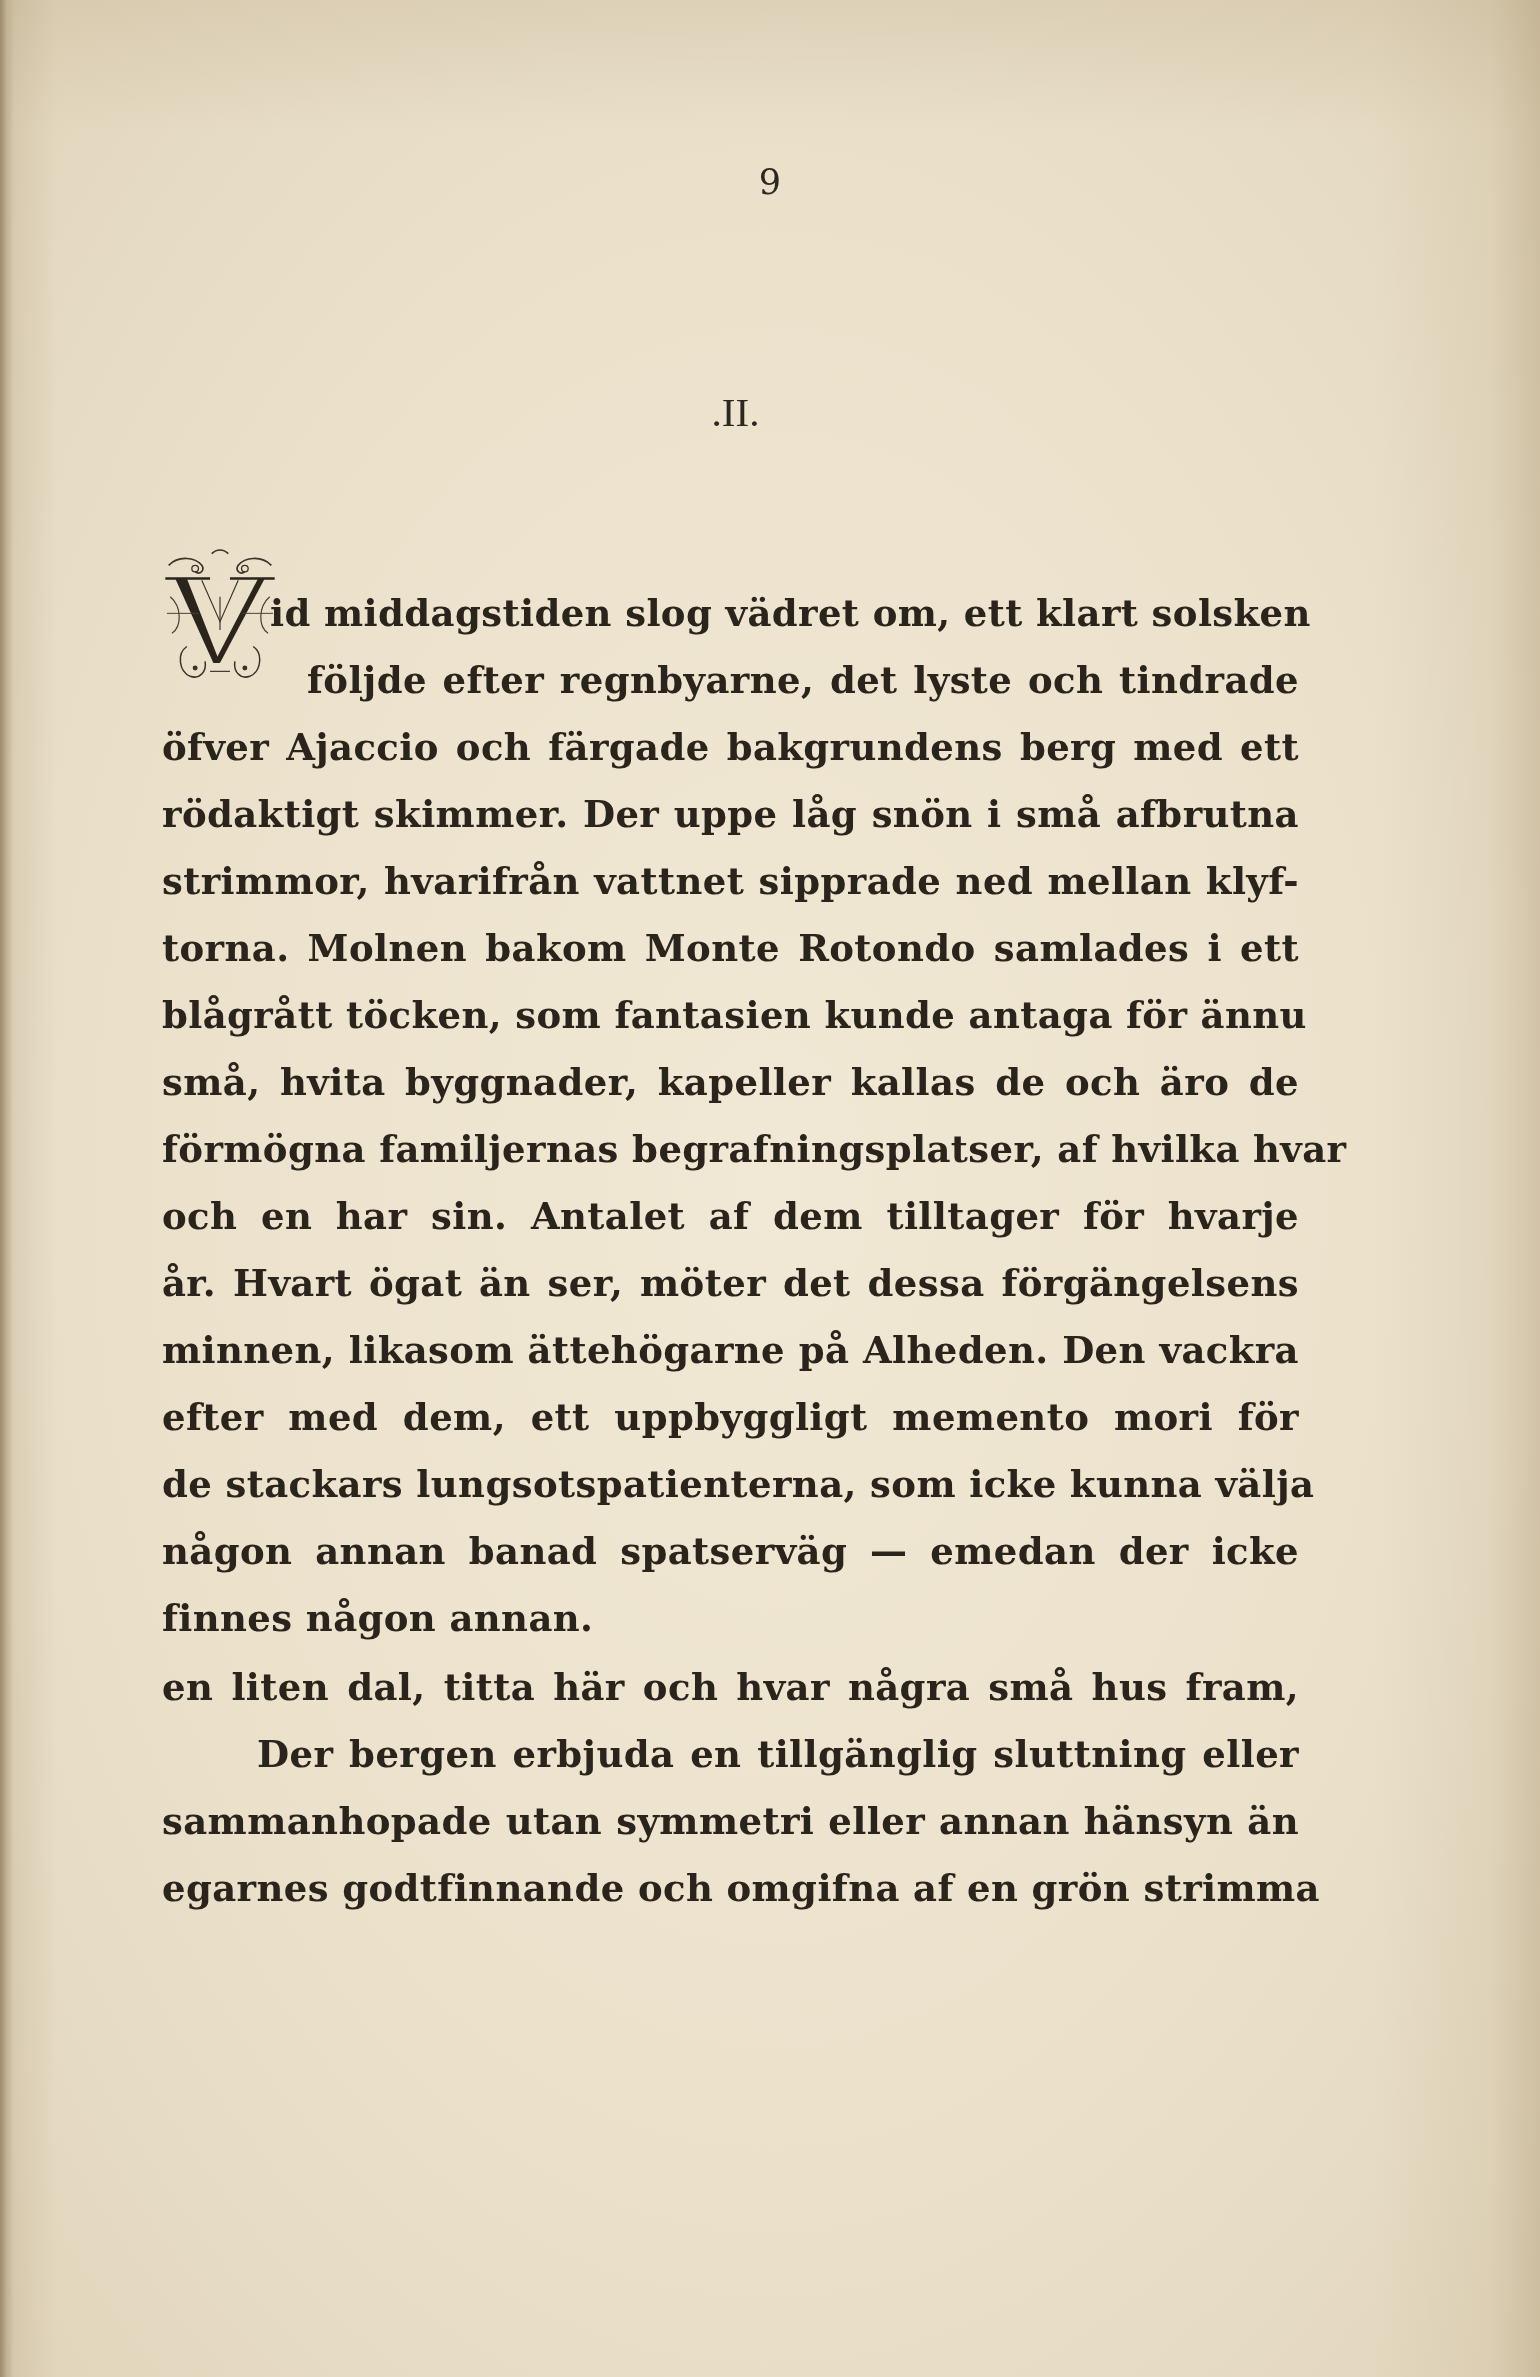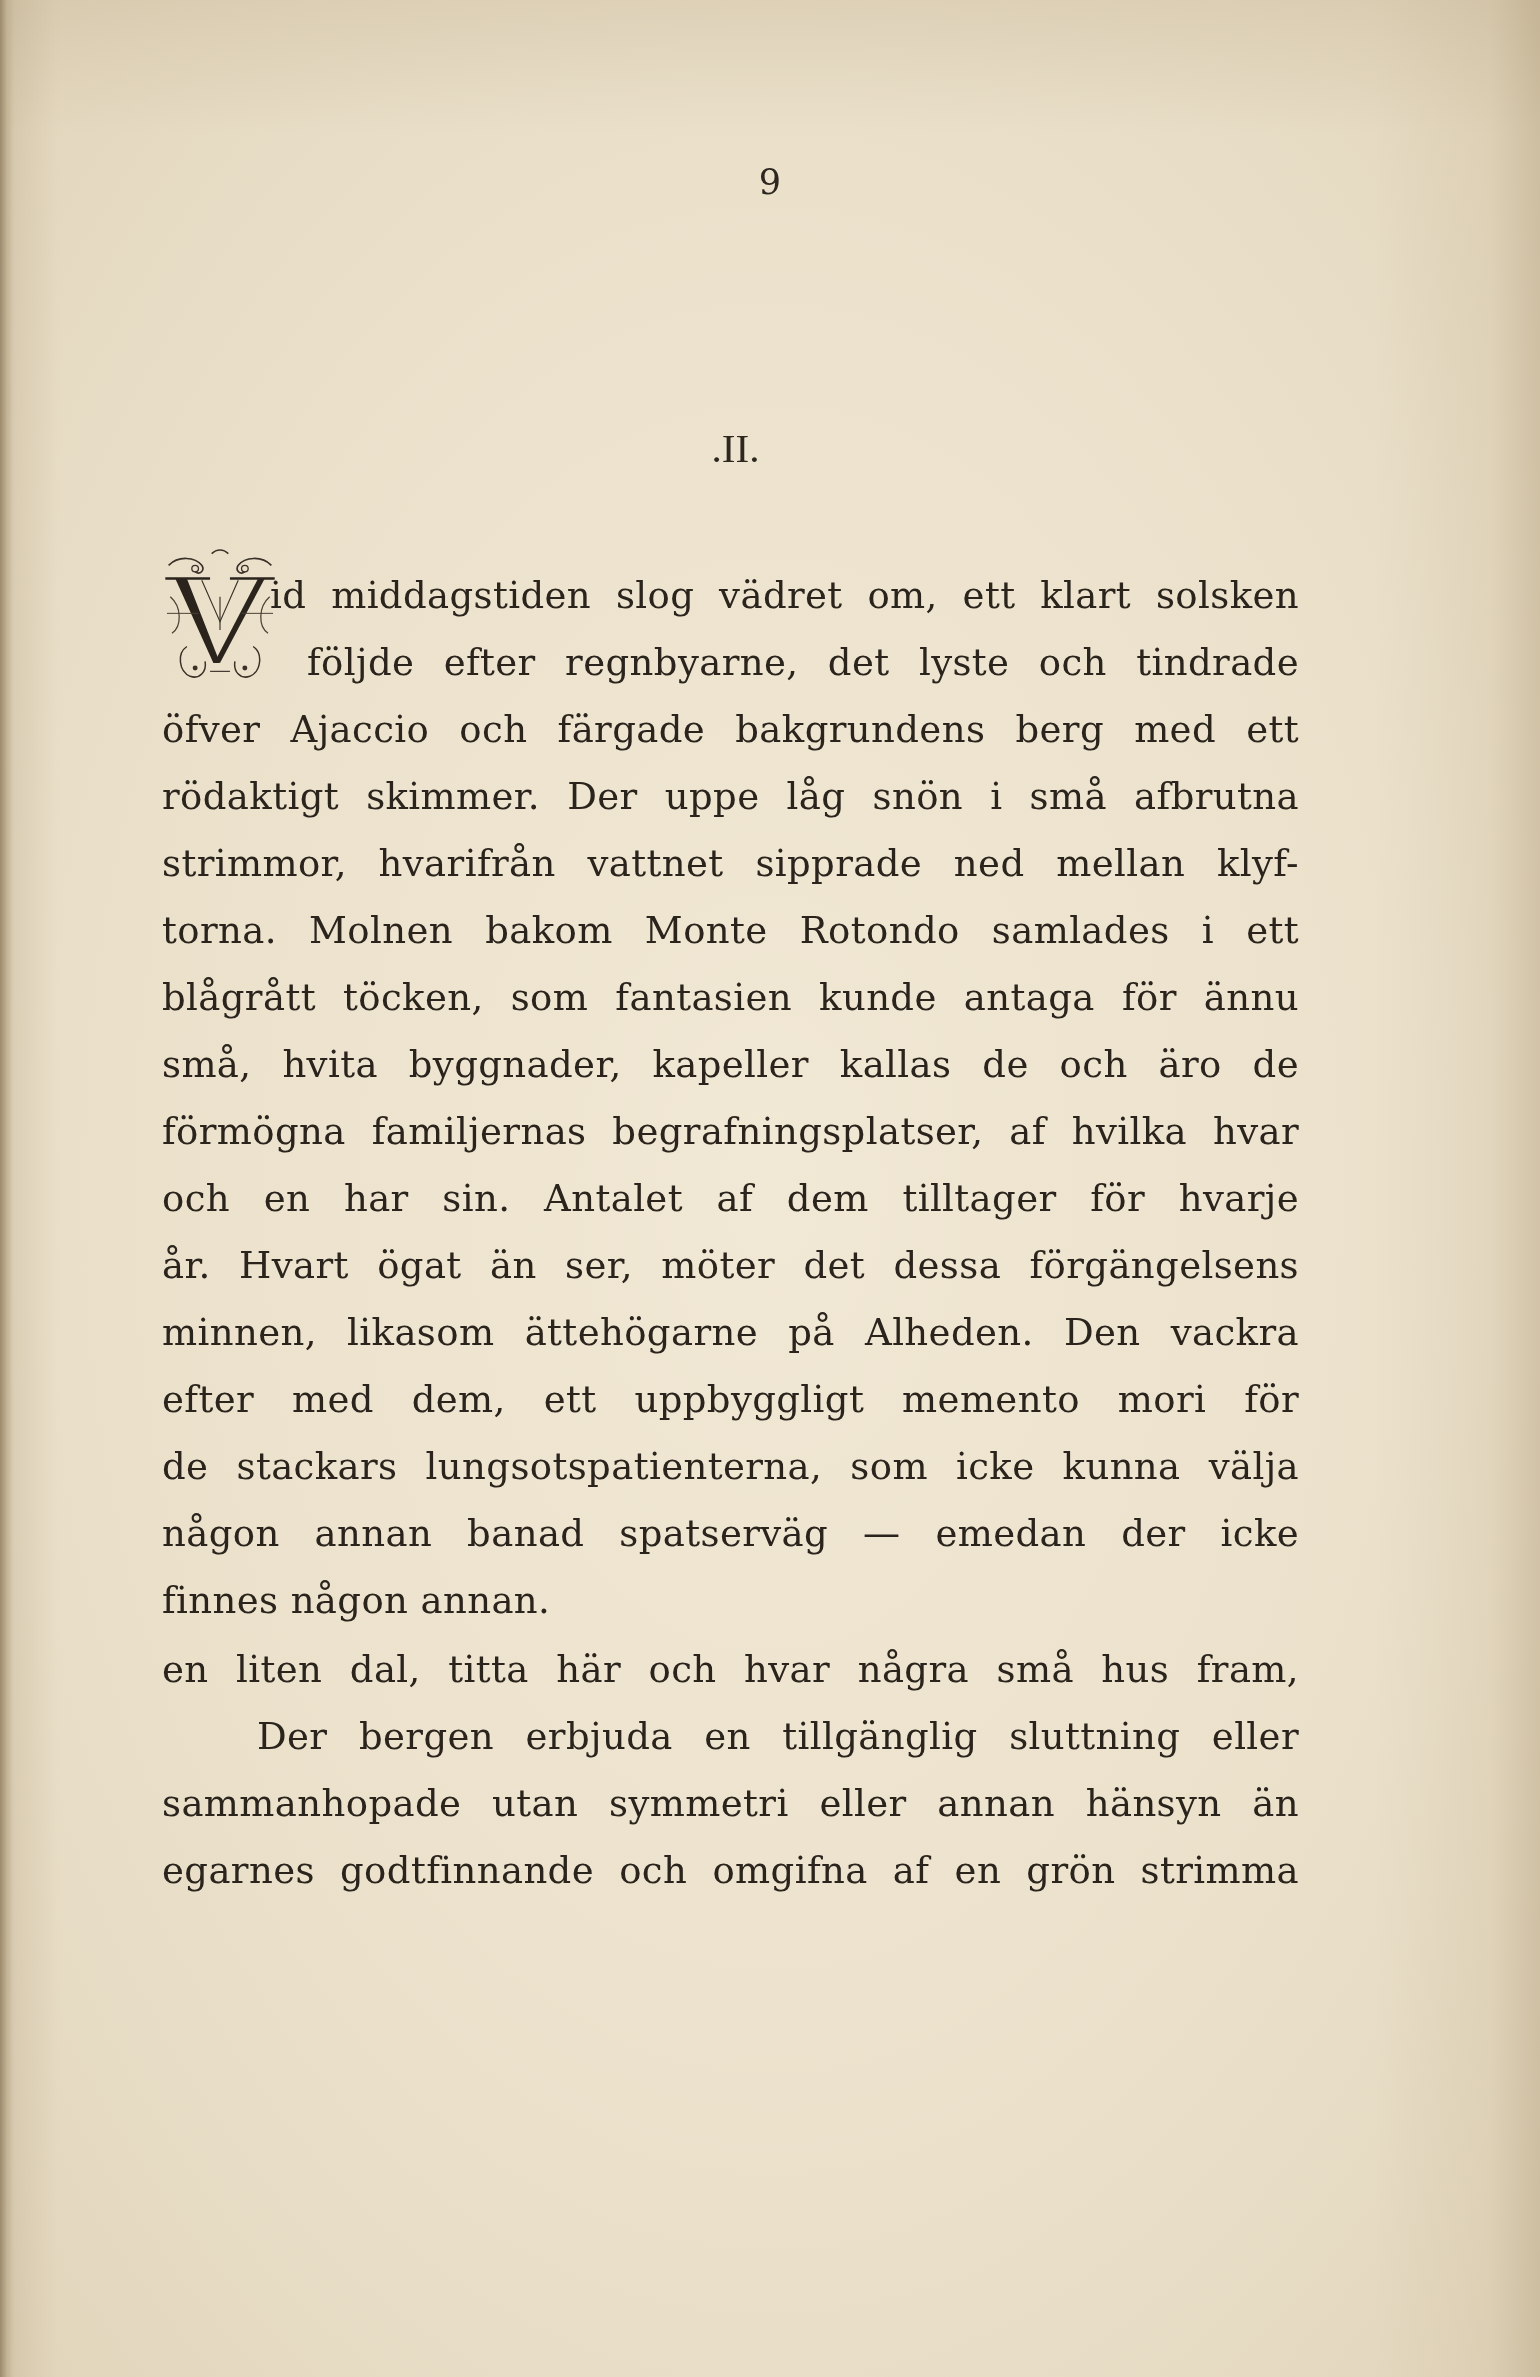--- a/index.html
+++ b/index.html
@@ -39,31 +39,32 @@
       top: 162px;
       text-align: center;
       font-size: 35px;
       letter-spacing: 0;
       color: #2d2720;
     }
     .chapter-heading {
       position: absolute;
       left: 0;
       width: 1471px;
-      top: 424px;
+      top: 388px;
       text-align: center;
       font-family: "Liberation Serif", "DejaVu Serif", serif;
       font-size: 41px;
       color: #2d2720;
     }
     .text-block {
       position: absolute;
       left: 162px;
-      top: 562px;
+      top: 580px;
       width: 1137px;
+      font-weight: bold;
     }
     .line {
       position: relative;
       height: 67px;
       line-height: 67px;
       font-size: 37px;
       white-space: nowrap;
       text-align: justify;
       text-align-last: justify;
       letter-spacing: 0.4px;

